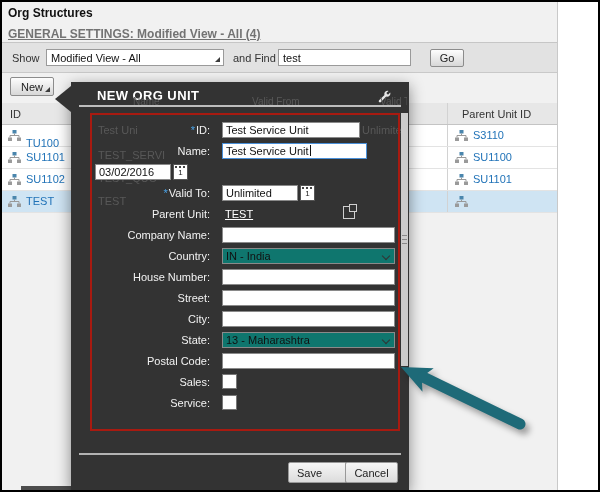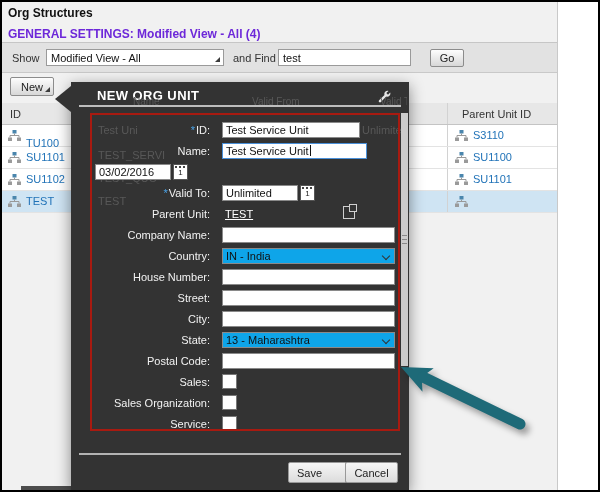--- a/index.html
+++ b/index.html
@@ -5,21 +5,21 @@
   html,body{margin:0;padding:0;background:#fff;}
   #frame{
     position:relative;width:600px;height:492px;overflow:hidden;
     background:#f1f1f1;font-family:"Liberation Sans",sans-serif;color:#222;
     font-size:11px;
   }
   .frame-border{position:absolute;inset:0;border:2px solid #000;pointer-events:none;z-index:60;}
   .gutter{position:absolute;left:557px;top:0;width:43px;height:100%;background:#fff;border-left:1px solid #c9c9c9;}
   .abs{position:absolute;}
   .page-title{left:8px;top:6px;font-size:12px;font-weight:bold;color:#111;}
-  .heading{left:8px;top:27px;font-size:12px;font-weight:bold;color:#6d28d9;}
+  .heading{left:8px;top:27px;font-size:12px;font-weight:bold;color:#737373;text-decoration:underline;}
   .hr1{left:0;top:42px;width:557px;height:1px;background:#c6c6c6;}
   .toolbar{left:0;top:43px;width:557px;height:29px;background:#e2e2e2;border-bottom:1px solid #c9c9c9;}
   .tb-label{top:52px;color:#333;}
   .tbx{background:#fff;border:1px solid #9a9a9a;height:17px;box-sizing:border-box;
        font:11px "Liberation Sans",sans-serif;color:#111;padding:1px 4px;display:flex;align-items:center;white-space:nowrap;overflow:hidden;}
   .btn{background:linear-gradient(#fdfdfd,#d7d7d7);border:1px solid #8c8c8c;border-radius:2px;
        display:flex;align-items:center;justify-content:center;font:11px "Liberation Sans",sans-serif;color:#222;box-sizing:border-box;}
   .corner-tri{width:0;height:0;border-left:5px solid transparent;border-bottom:5px solid #3c3c3c;}
   .dd-tri{position:absolute;right:3px;bottom:3px;}
   
@@ -50,21 +50,21 @@
   .star{color:var(--star,#4aa3e8);margin-right:1px;}
   .fld-text{background:#fff;border:1px solid #8a8a8a;height:16px;box-sizing:border-box;
             display:flex;align-items:center;padding:4px 3px;color:#111;white-space:nowrap;overflow:hidden;}
   .fld-text.focused{border:1px solid #4a90d9;}
   .caret{display:inline-block;width:1px;height:11px;background:#111;margin-left:1px;}
   .calbtn{width:15px;height:16px;box-sizing:border-box;background:#fff;border:1px solid #555;margin-left:2px;
           position:relative;cursor:pointer;flex:none;}
   .calbtn::before{content:"";position:absolute;left:1px;right:1px;top:1px;height:2px;
           background:repeating-linear-gradient(90deg,#444 0 2px,transparent 2px 4px);}
   .calbtn::after{content:"1";position:absolute;left:0;right:0;top:3px;text-align:center;font-size:8px;color:#222;}
-  .selbox{background:#0ea5e9;border:1px solid #8a8a8a;height:16px;box-sizing:border-box;width:178px;
+  .selbox{background:#0f766e;border:1px solid #8a8a8a;height:16px;box-sizing:border-box;width:178px;
           display:flex;align-items:center;padding:0 3px;color:#111;position:relative;cursor:pointer;}
   .chev{position:absolute;right:5px;top:4px;width:5px;height:5px;border-right:1px solid #333;border-bottom:1px solid #333;transform:rotate(45deg);}
   .linkval{color:#fff;text-decoration:underline;cursor:pointer;}
   .vh{position:absolute;left:248px;top:3px;width:10px;height:11px;border:1px solid #cfcfcf;cursor:pointer;}
   .vh::before{content:"";position:absolute;right:-3px;top:-3px;width:6px;height:6px;border:1px solid #cfcfcf;background:#333;}
   .cbx{width:13px;height:13px;background:#fff;border:1px solid #777;box-sizing:content-box;cursor:pointer;}
   .f-divider{position:absolute;left:8px;top:371px;width:322px;height:2px;background:#b3b3b3;}
   .m-btn{position:absolute;top:380px;height:21px;background:linear-gradient(#f6f6f6,#dcdcdc);
          border:1px solid #999;border-radius:2px;box-sizing:border-box;display:flex;align-items:center;color:#222;cursor:pointer;}
   .save-main{padding:0 8px;}
@@ -271,24 +271,20 @@
           <div class="flbl">Postal Code:</div>
           <div class="fld-text" style="width: 178px;">
             <span></span>
           </div>
         </div>
         <div class="frow">
           <div class="flbl">Sales:</div>
           <div class="cbx" aria-checked="false"></div>
         </div>
         <div class="frow">
-          <div class="flbl">Sales Organization:</div>
-          <div class="cbx" aria-checked="false"></div>
-        </div>
-        <div class="frow">
           <div class="flbl">Service:</div>
           <div class="cbx" aria-checked="false"></div>
         </div>
       </div>
 
     <div class="redrect"></div>
     <div class="m-scroll"></div>
 
     <div class="f-divider"></div>
     <div class="m-btn" style="left:217px;width:59px;gap:32px;">

